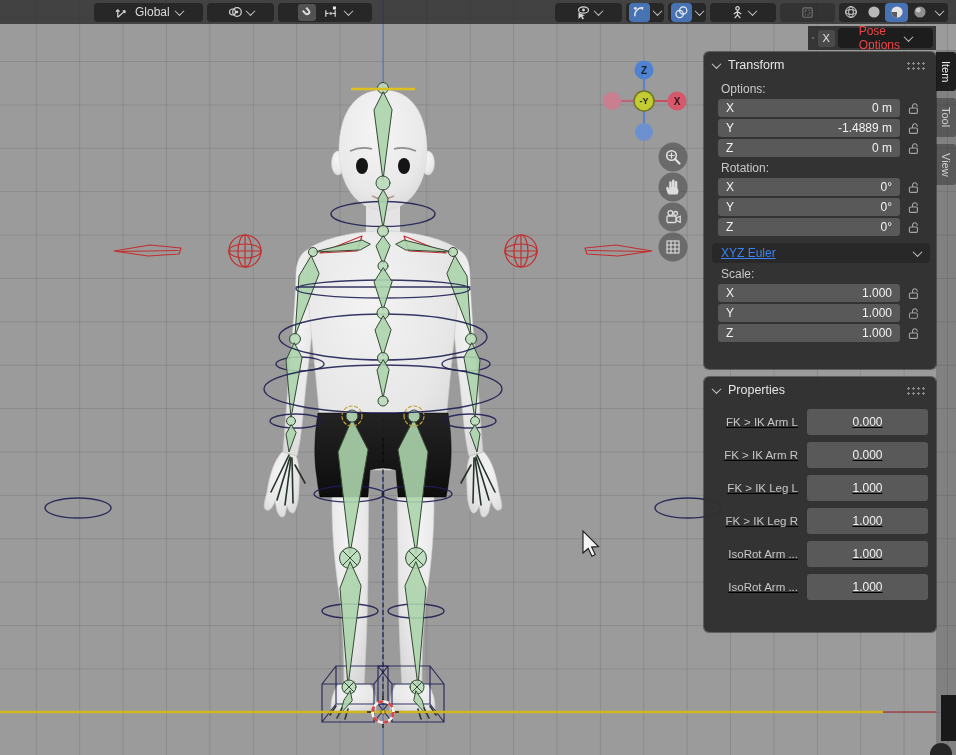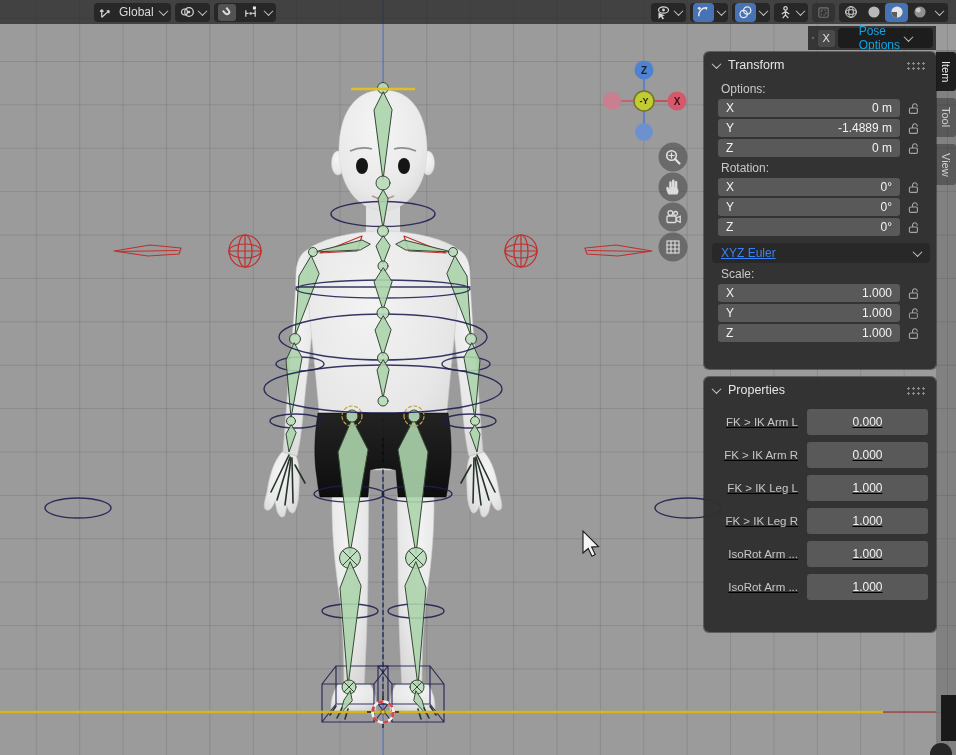--- a/index.html
+++ b/index.html
@@ -11,38 +11,38 @@
     background-image:linear-gradient(to right,rgba(0,0,0,.105) 1px,transparent 1px),
                      linear-gradient(to bottom,rgba(0,0,0,.105) 1px,transparent 1px);
     background-size:43.4px 43.4px;background-position:35.8px 17.6px;}
 
   svg.scene{position:absolute;inset:0;z-index:5;}
 
   
   .topbar{position:absolute;left:0;top:0;right:0;height:24px;background:rgba(38,38,38,.76);
     display:flex;align-items:center;z-index:40;padding:0 4px 0 94px;box-sizing:border-box;}
   .hgroup{display:flex;align-items:center;background:#272727;border-radius:4px;height:19px;
-    margin-right:4px;padding:0 4px;color:#dadada;font-size:12px;gap:4px;flex:none;}
+    margin-right:4px;padding:0 20px;color:#dadada;font-size:12px;gap:4px;flex:none;}
   .hgroup .lbl{padding:0 2px;}
   .cell{width:23px;height:19px;display:flex;align-items:center;justify-content:center;flex:none;}
   .cell.on,.pill.on{background:#4772b3;border-radius:4px;}
   .cell:first-child{border-radius:4px 0 0 4px;}
   .pill{display:flex;align-items:center;justify-content:center;height:19px;padding:0 3px;}
   .magnet-on{background:#525252;border-radius:3px;height:17px;display:flex;align-items:center;padding:0 2px;}
   .dim{opacity:.55;}
   .spacer{margin-left:auto;}
   .chev{width:6px;height:6px;border-right:1.5px solid #c4c4c4;border-bottom:1.5px solid #c4c4c4;
     transform:rotate(45deg) translate(-1px,-1px);flex:none;display:inline-block;}
 
   
   .toolrow{position:absolute;left:808px;top:26px;width:128px;height:24px;background:rgba(32,32,32,.82);
     display:flex;align-items:center;gap:3px;padding:0 3px;box-sizing:border-box;z-index:39;}
   .xbtn{min-width:17px;height:17px;background:#4a4a4a;border-radius:3px;color:#e5e5e5;font-size:11px;
     display:flex;align-items:center;justify-content:center;}
-  .posebtn{flex:1;height:20px;background:#1d1d1d;border-radius:4px;color:#0ea5e9;font-size:12px;
+  .posebtn{flex:1;height:20px;background:#1d1d1d;border-radius:4px;color:#ef4444;font-size:12px;
     display:flex;align-items:center;padding:0 21px;gap:5px;}
   .posebtn .chev{margin-left:auto;}
 
   
   .npanel{position:absolute;left:704px;top:52px;width:232px;z-index:35;font-size:12px;}
   .panel{background:rgba(47,47,47,.97);border-radius:5px;margin-bottom:8px;padding-bottom:25px;
     box-shadow:0 0 0 1px rgba(20,20,20,.45);}
   .phead{height:26px;display:flex;align-items:center;padding:0 9px;gap:8px;color:#e4e4e4;font-size:12.5px;}
   .phead .chev{border-color:#cfcfcf;}
   .dots{margin-left:auto;width:21px;height:9px;

